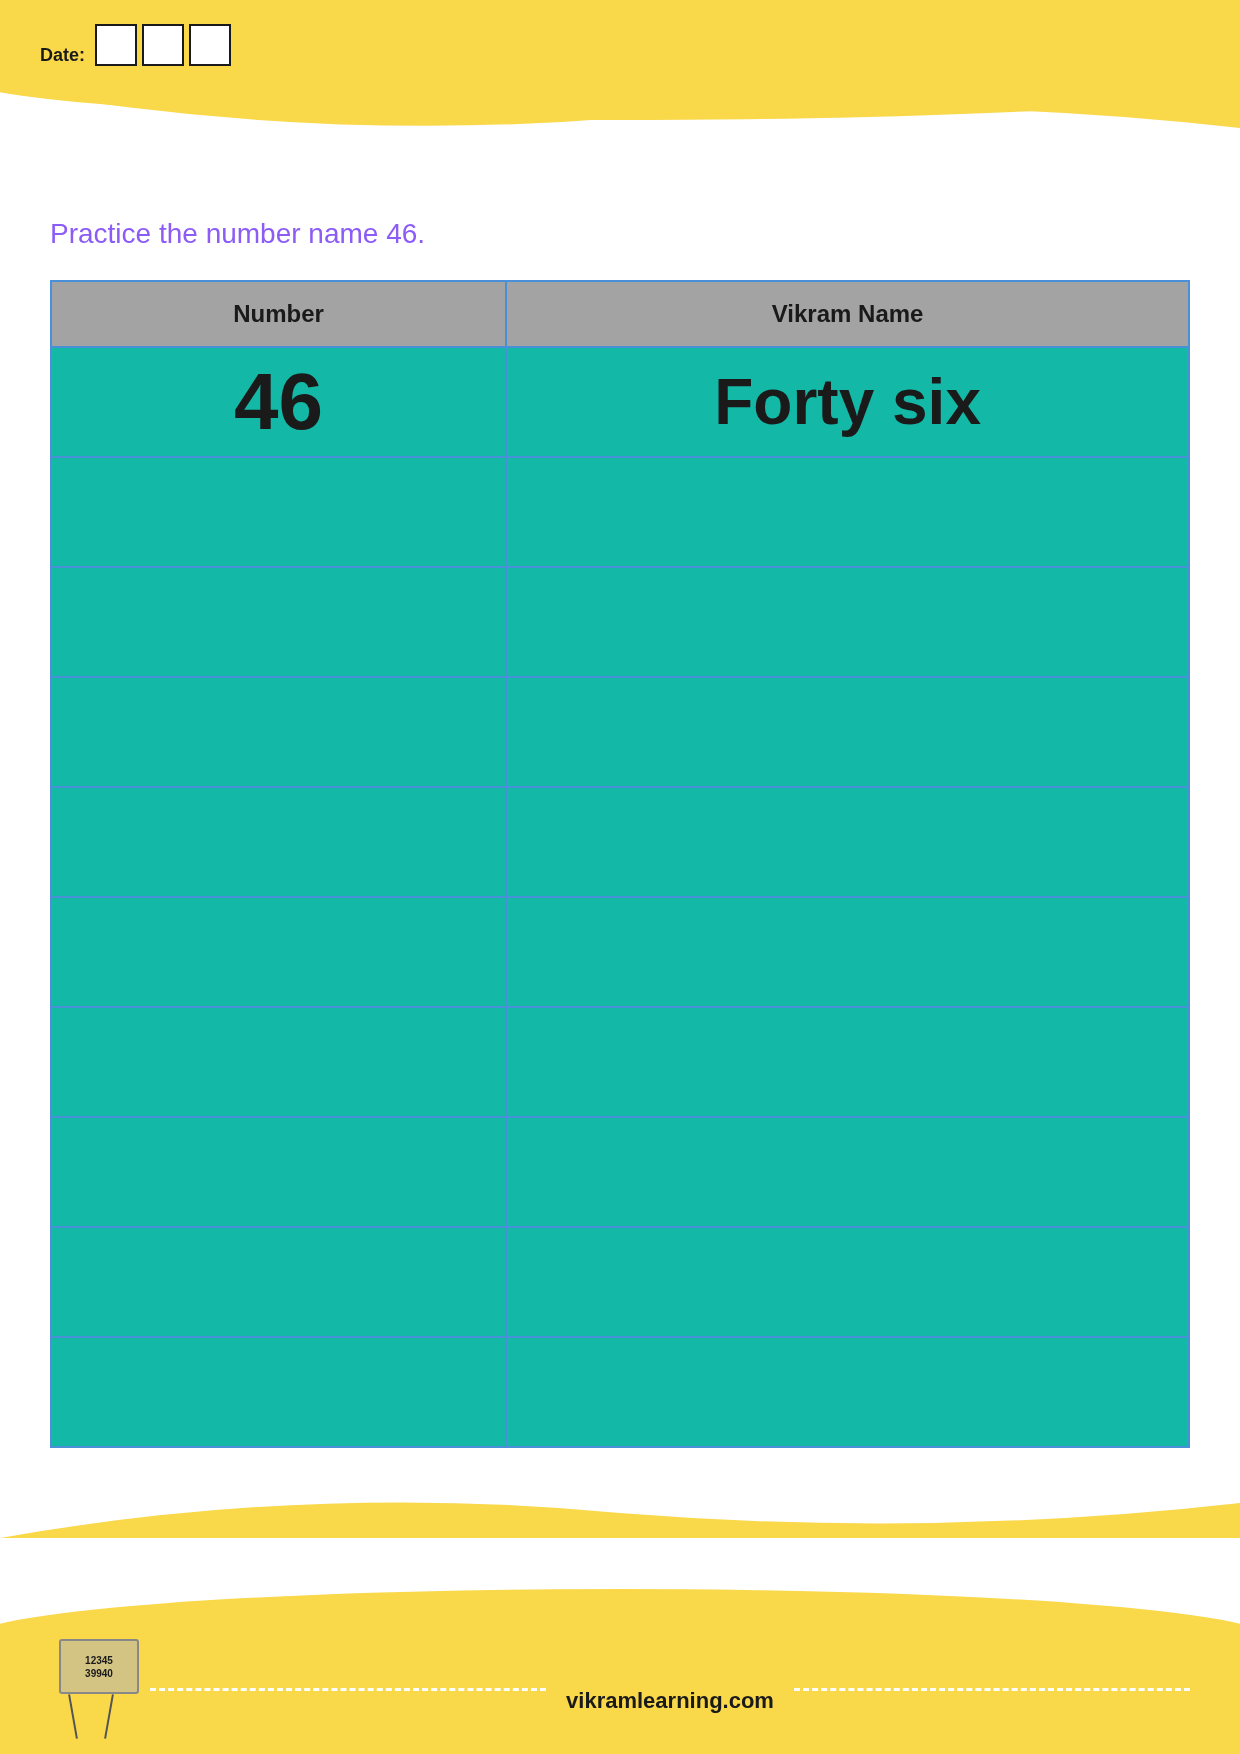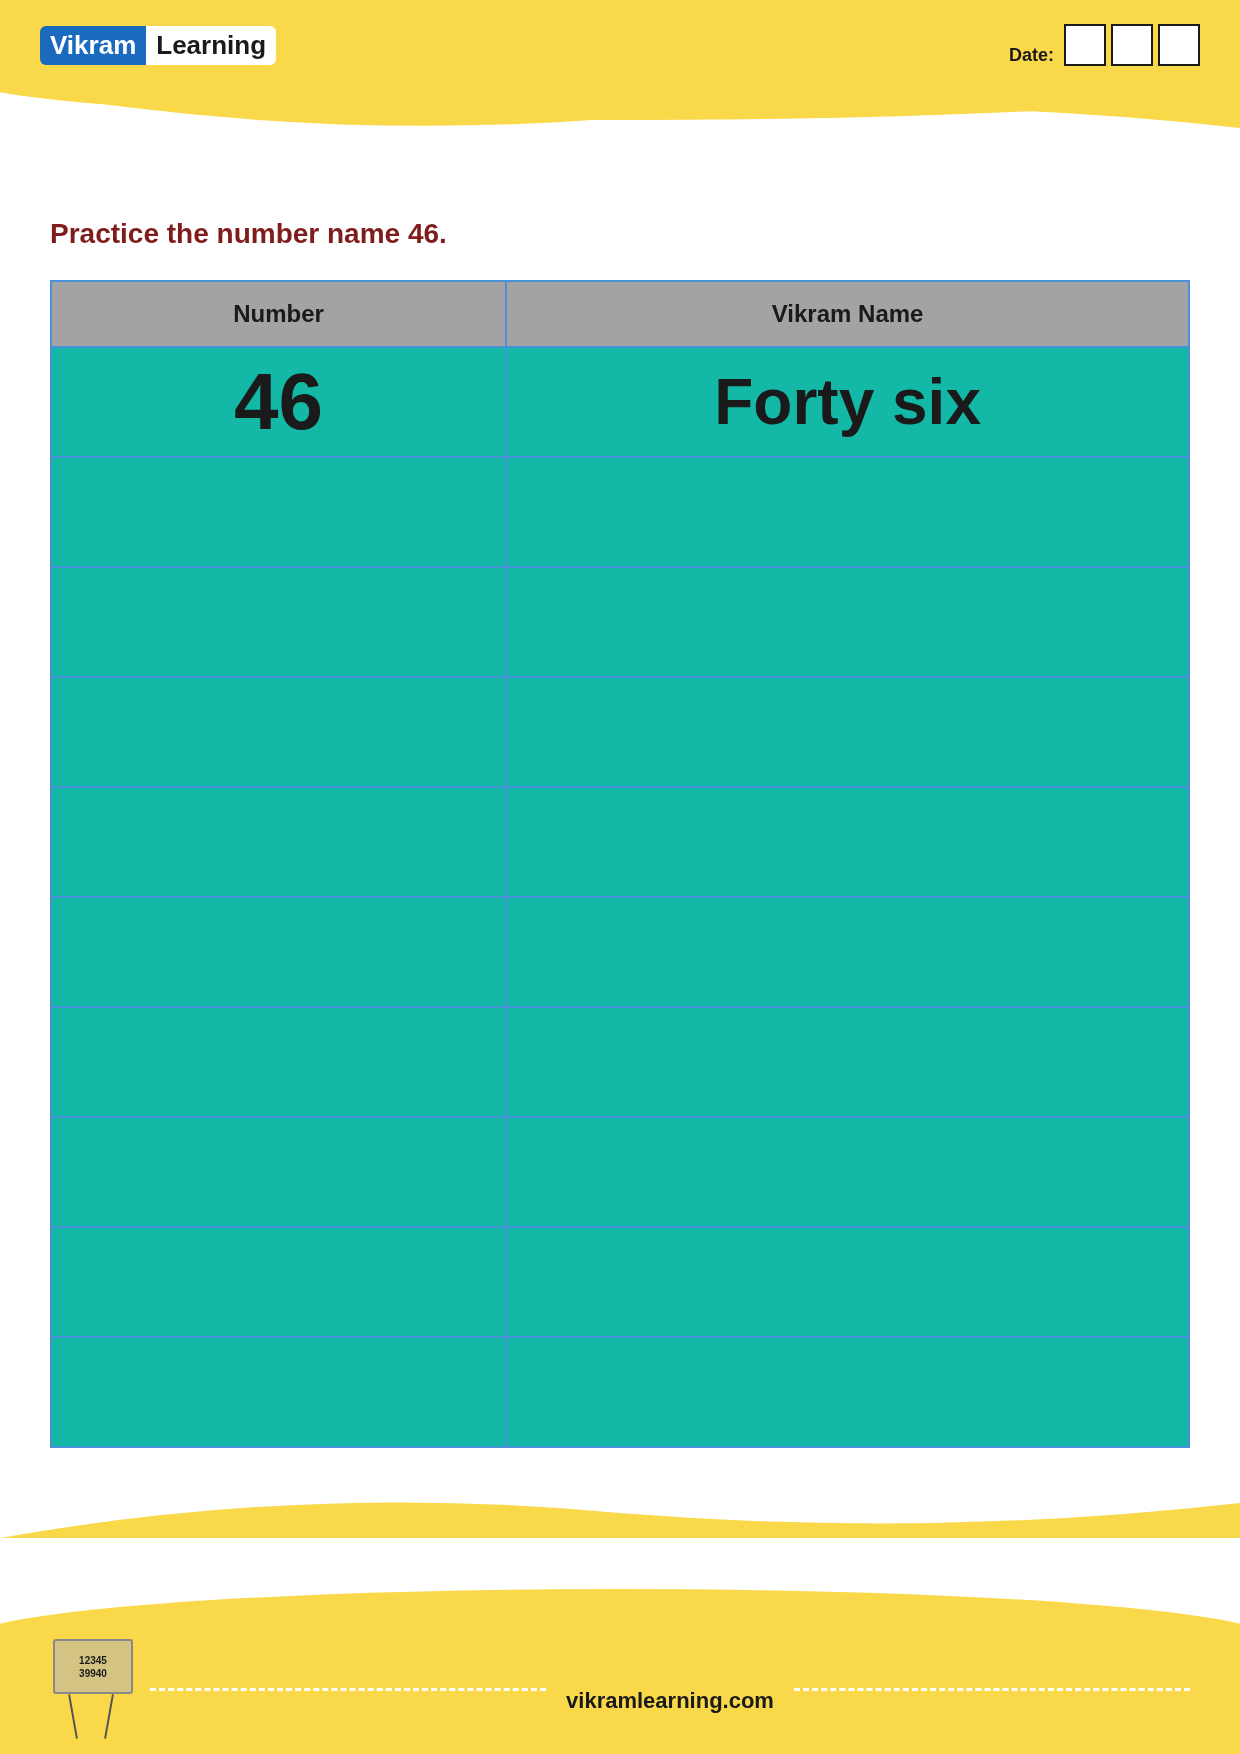--- a/index.html
+++ b/index.html
@@ -87,22 +87,22 @@
       background: #ffffff;
     }
 
     
     .main-content {
       padding: 80px 50px 40px 50px;
     }
 
     .instruction {
       font-size: 28px;
-      font-weight: bold;
-      color: #7f1d1d;
+      font-weight: normal;
+      color: #8b5cf6;
       margin-bottom: 30px;
     }
 
     
     .practice-table {
       width: 100%;
       border-collapse: collapse;
       border: 2.5px solid #4a90d9;
     }
 
@@ -177,21 +177,21 @@
     }
 
     .easel-board {
       width: 80px;
       height: 55px;
       background: #d4c483;
       border: 2px solid #888;
       border-radius: 3px;
       position: absolute;
       top: 0;
-      left: 13px;
+      left: 19px;
       display: flex;
       align-items: center;
       justify-content: center;
     }
 
     .easel-numbers {
       font-size: 10px;
       font-weight: bold;
       color: #1a1a1a;
       text-align: center;
@@ -270,24 +270,20 @@
 
     .footer-wave svg {
       width: 100%;
       height: 100%;
     }
   </style>
 </head>
 <body>
 
 <div class="header-banner">
-  <div class="logo">
-    <span class="logo-vikram">Vikram</span>
-    <span class="logo-learning">Learning</span>
-  </div>
   <div class="date-section">
     <span class="date-label">Date:</span>
     <div class="date-boxes">
       <div class="date-box"></div>
       <div class="date-box"></div>
       <div class="date-box"></div>
     </div>
   </div>
 </div>
 

